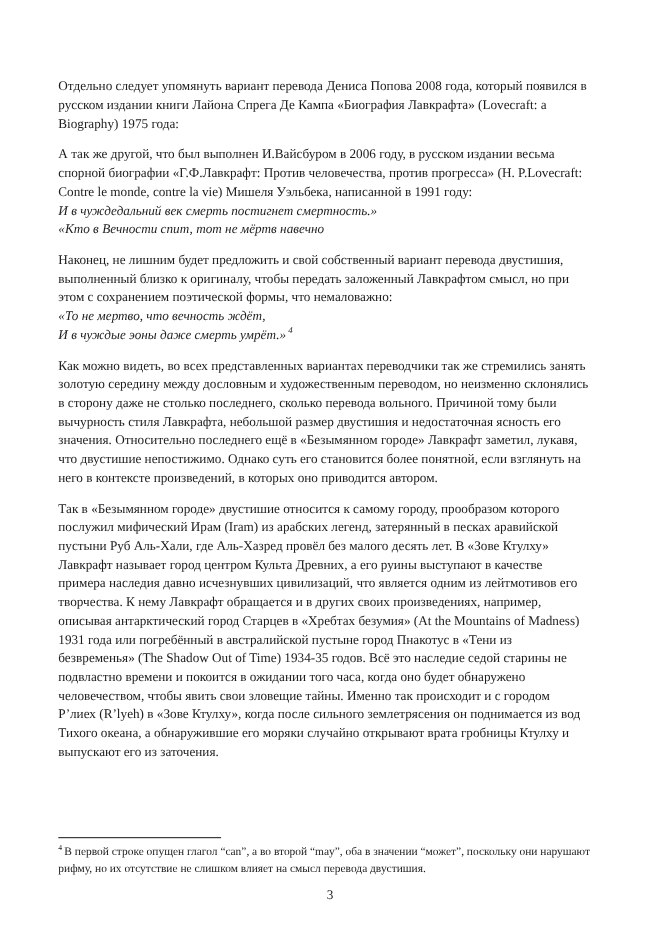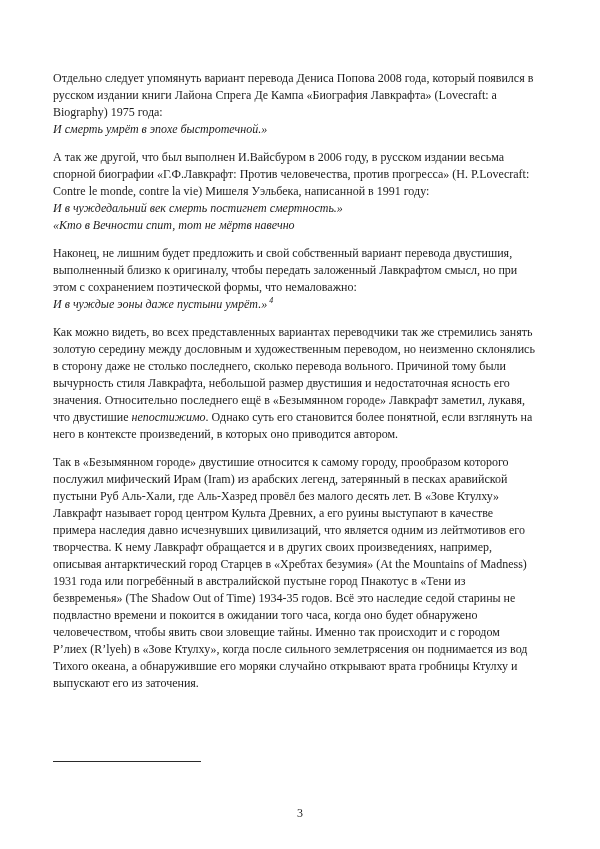--- a/index.html
+++ b/index.html
@@ -26,21 +26,20 @@
   .para {
     line-height: 17px;
     margin: 0 10px 11px 0;
     text-align: left;
   }
   .quote-line {
     font-style: italic;
     line-height: 17px;
   }
   .inline-italic {
-    font-style: italic;
   }
   sup.q-sup {
     font-style: italic;
     font-size: 8px;
     vertical-align: super;
     line-height: 0;
     padding-left: 2px;
   }
   .footnote {
     position: absolute;
@@ -75,42 +74,43 @@
   }
 </style>
 </head>
 <body>
 
 <div class="page">
   <div class="content">
 
     <div class="para">
       <span>Отдельно следует упомянуть вариант перевода Дениса Попова 2008 года, который появился в русском издании книги Лайона Спрега Де Кампа «Биография Лавкрафта» (Lovecraft: a Biography) 1975 года:</span>
-      <div class="quote-line">И смерть умрёт в эпохе быстротечной.»</div>
     </div>
 
     <div class="para">
       <span>А так же другой, что был выполнен И.Вайсбуром в 2006 году, в русском издании весьма спорной биографии «Г.Ф.Лавкрафт: Против человечества, против прогресса» (H. P.Lovecraft: Contre le monde, contre la vie) Мишеля Уэльбека, написанной в 1991 году:</span>
       <div class="quote-line">И в чуждедальний век смерть постигнет смертность.»</div>
       <div class="quote-line">«Кто в Вечности спит, тот не мёртв навечно</div>
     </div>
 
     <div class="para">
       <span>Наконец, не лишним будет предложить и свой собственный вариант перевода двустишия, выполненный близко к оригиналу, чтобы передать заложенный Лавкрафтом смысл, но при этом с сохранением поэтической формы, что немаловажно:</span>
-      <div class="quote-line"><span>И в чуждые эоны даже пустыни умрёт.»</span><sup class="q-sup">4</sup></div>
+      <div class="quote-line">«То не мертво, что вечность ждёт,</div>
+      <div class="quote-line"><span>И в чуждые эоны даже смерть умрёт.»</span><sup class="q-sup">4</sup></div>
     </div>
 
     <div class="para">
       <span>Как можно видеть, во всех представленных вариантах переводчики так же стремились занять золотую середину между дословным и художественным переводом, но неизменно склонялись в сторону даже не столько последнего, сколько перевода вольного. Причиной тому были вычурность стиля Лавкрафта, небольшой размер двустишия и недостаточная ясность его значения. Относительно последнего ещё в «Безымянном городе» Лавкрафт заметил, лукавя, что двустишие </span><span class="inline-italic">непостижимо</span><span>. Однако суть его становится более понятной, если взглянуть на него в контексте произведений, в которых оно приводится автором.</span>
     </div>
 
     <div class="para">
       <span>Так в «Безымянном городе» двустишие относится к самому городу, прообразом которого послужил мифический Ирам (Iram) из арабских легенд, затерянный в песках аравийской пустыни Руб Аль-Хали, где Аль-Хазред провёл без малого десять лет. В «Зове Ктулху» Лавкрафт называет город центром Культа Древних, а его руины выступают в качестве примера наследия давно исчезнувших цивилизаций, что является одним из лейтмотивов его творчества. К нему Лавкрафт обращается и в других своих произведениях, например, описывая антарктический город Старцев в «Хребтах безумия» (At the Mountains of Madness) 1931 года или погребённый в австралийской пустыне город Пнакотус в «Тени из безвременья» (The Shadow Out of Time) 1934-35 годов. Всё это наследие седой старины не подвластно времени и покоится в ожидании того часа, когда оно будет обнаружено человечеством, чтобы явить свои зловещие тайны. Именно так происходит и с городом Р’лиех (R’lyeh) в «Зове Ктулху», когда после сильного землетрясения он поднимается из вод Тихого океана, а обнаружившие его моряки случайно открывают врата гробницы Ктулху и выпускают его из заточения.</span>
     </div>
 
   </div>
 
   <div class="footnote">
     <div class="footnote-rule"></div>
+    <div class="footnote-text"><sup>4</sup><span>В первой строке опущен глагол “can”, а во второй “may”, оба в значении “может”, поскольку они нарушают рифму, но их отсутствие не слишком влияет на смысл перевода двустишия.</span></div>
   </div>
 
   <div class="page-number">3</div>
 </div>
 
 </body></html>

